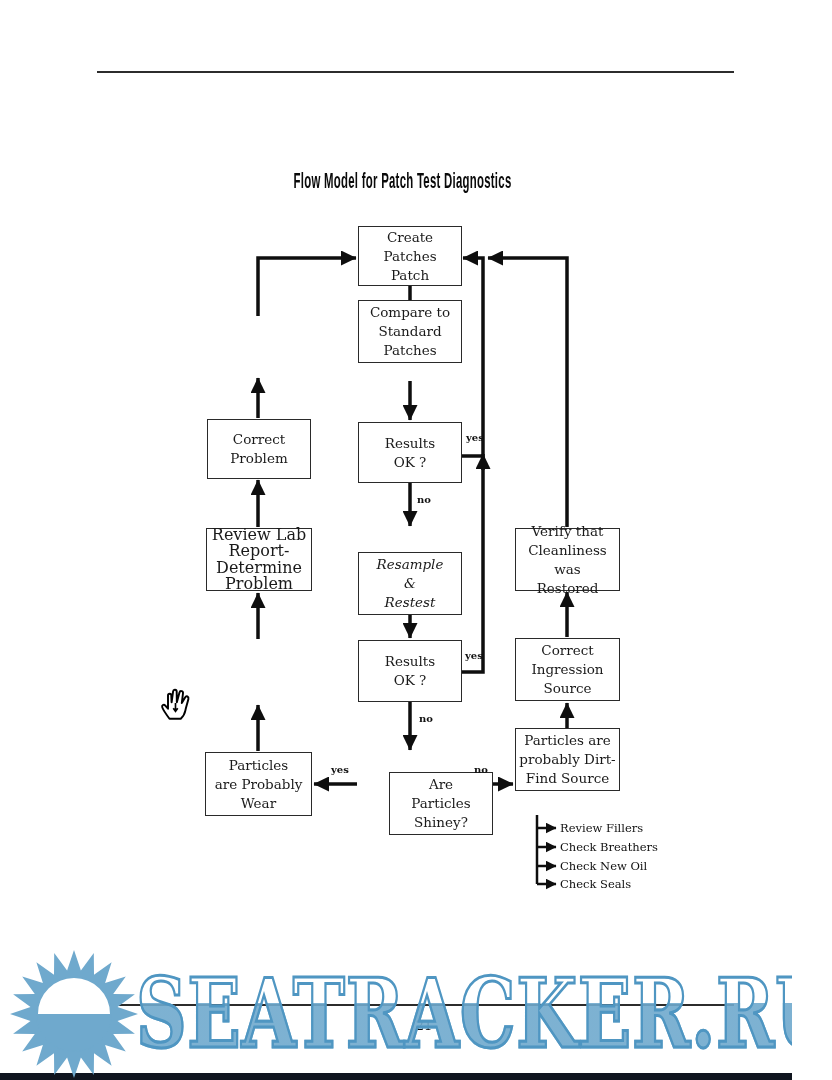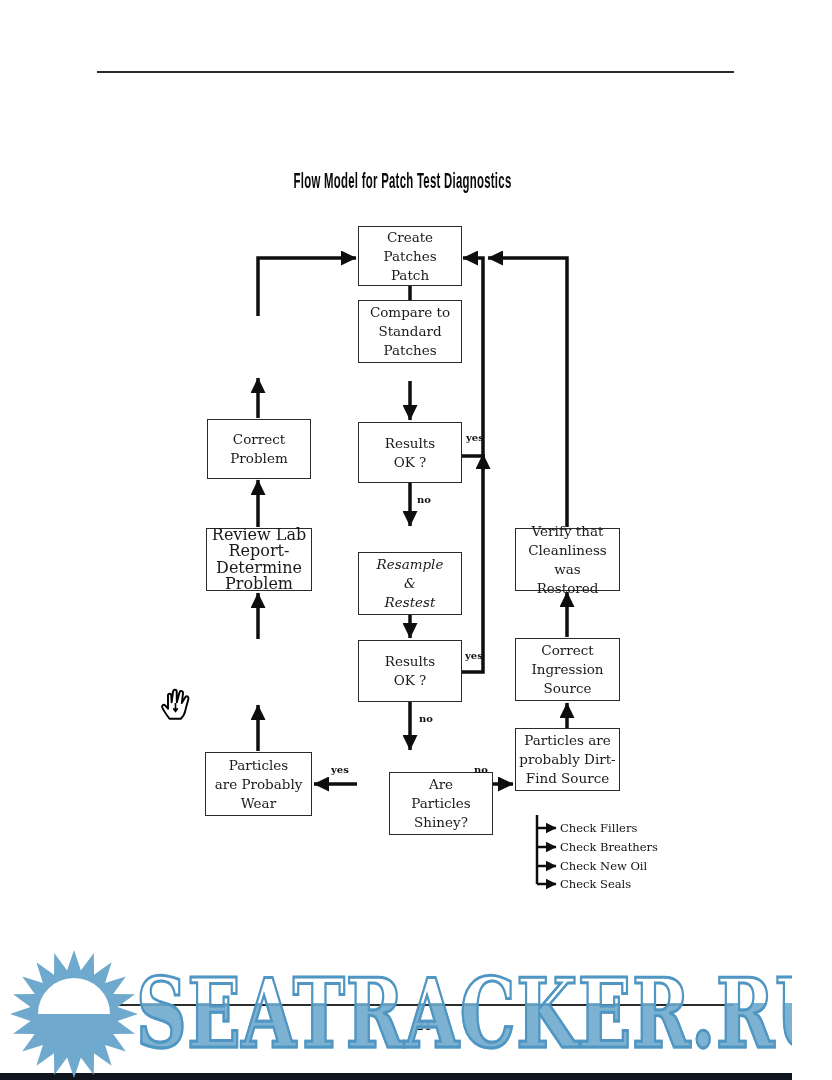--- a/index.html
+++ b/index.html
@@ -115,21 +115,21 @@
 probably Dirt-
 Find Source</div>
 
   <span class="lbl" style="left:466px;top:432px;">yes</span>
   <span class="lbl" style="left:417px;top:494px;">no</span>
   <span class="lbl" style="left:465px;top:650px;">yes</span>
   <span class="lbl" style="left:419px;top:713px;">no</span>
   <span class="lbl" style="left:331px;top:764px;">yes</span>
   <span class="lbl" style="left:474px;top:764px;">no</span>
 
-  <div class="check" style="top:821px;">Check Fillers</div>
+  <div class="check" style="top:821px;">Review Fillers</div>
   <div class="check" style="top:840px;">Check Breathers</div>
   <div class="check" style="top:859px;">Check New Oil</div>
   <div class="check" style="top:877px;">Check Seals</div>
 
   <svg class="hand" width="42" height="38" viewBox="0 0 28 25">
     <path fill="#ffffff" stroke="#000000" stroke-width="1.3" stroke-linejoin="round" d="M9 23 C7.5 21 5 17.5 4.2 15.5 C3.6 14 5.2 13 6.2 14.2 L8 16.3 L8 7.5 C8 5.9 10.2 5.9 10.2 7.5 L10.4 12 L11.4 4.8 C11.6 3.2 13.8 3.4 13.8 5 L13.9 12 L15.6 5.6 C16 4 18.2 4.4 18 6 L17.2 12.5 L19.4 8.8 C20.2 7.4 22 8.2 21.6 9.8 C21 12.4 20 15.2 19.6 17.4 C19.2 19.6 18 21.6 16.5 23 Z"></path>
     <path stroke="#000000" stroke-width="1.1" fill="none" d="M13 12.5 L13 17.5 M11.5 16 L13 18 L14.5 16"></path>
   </svg>
 
   <div class="pagenum">21</div>

